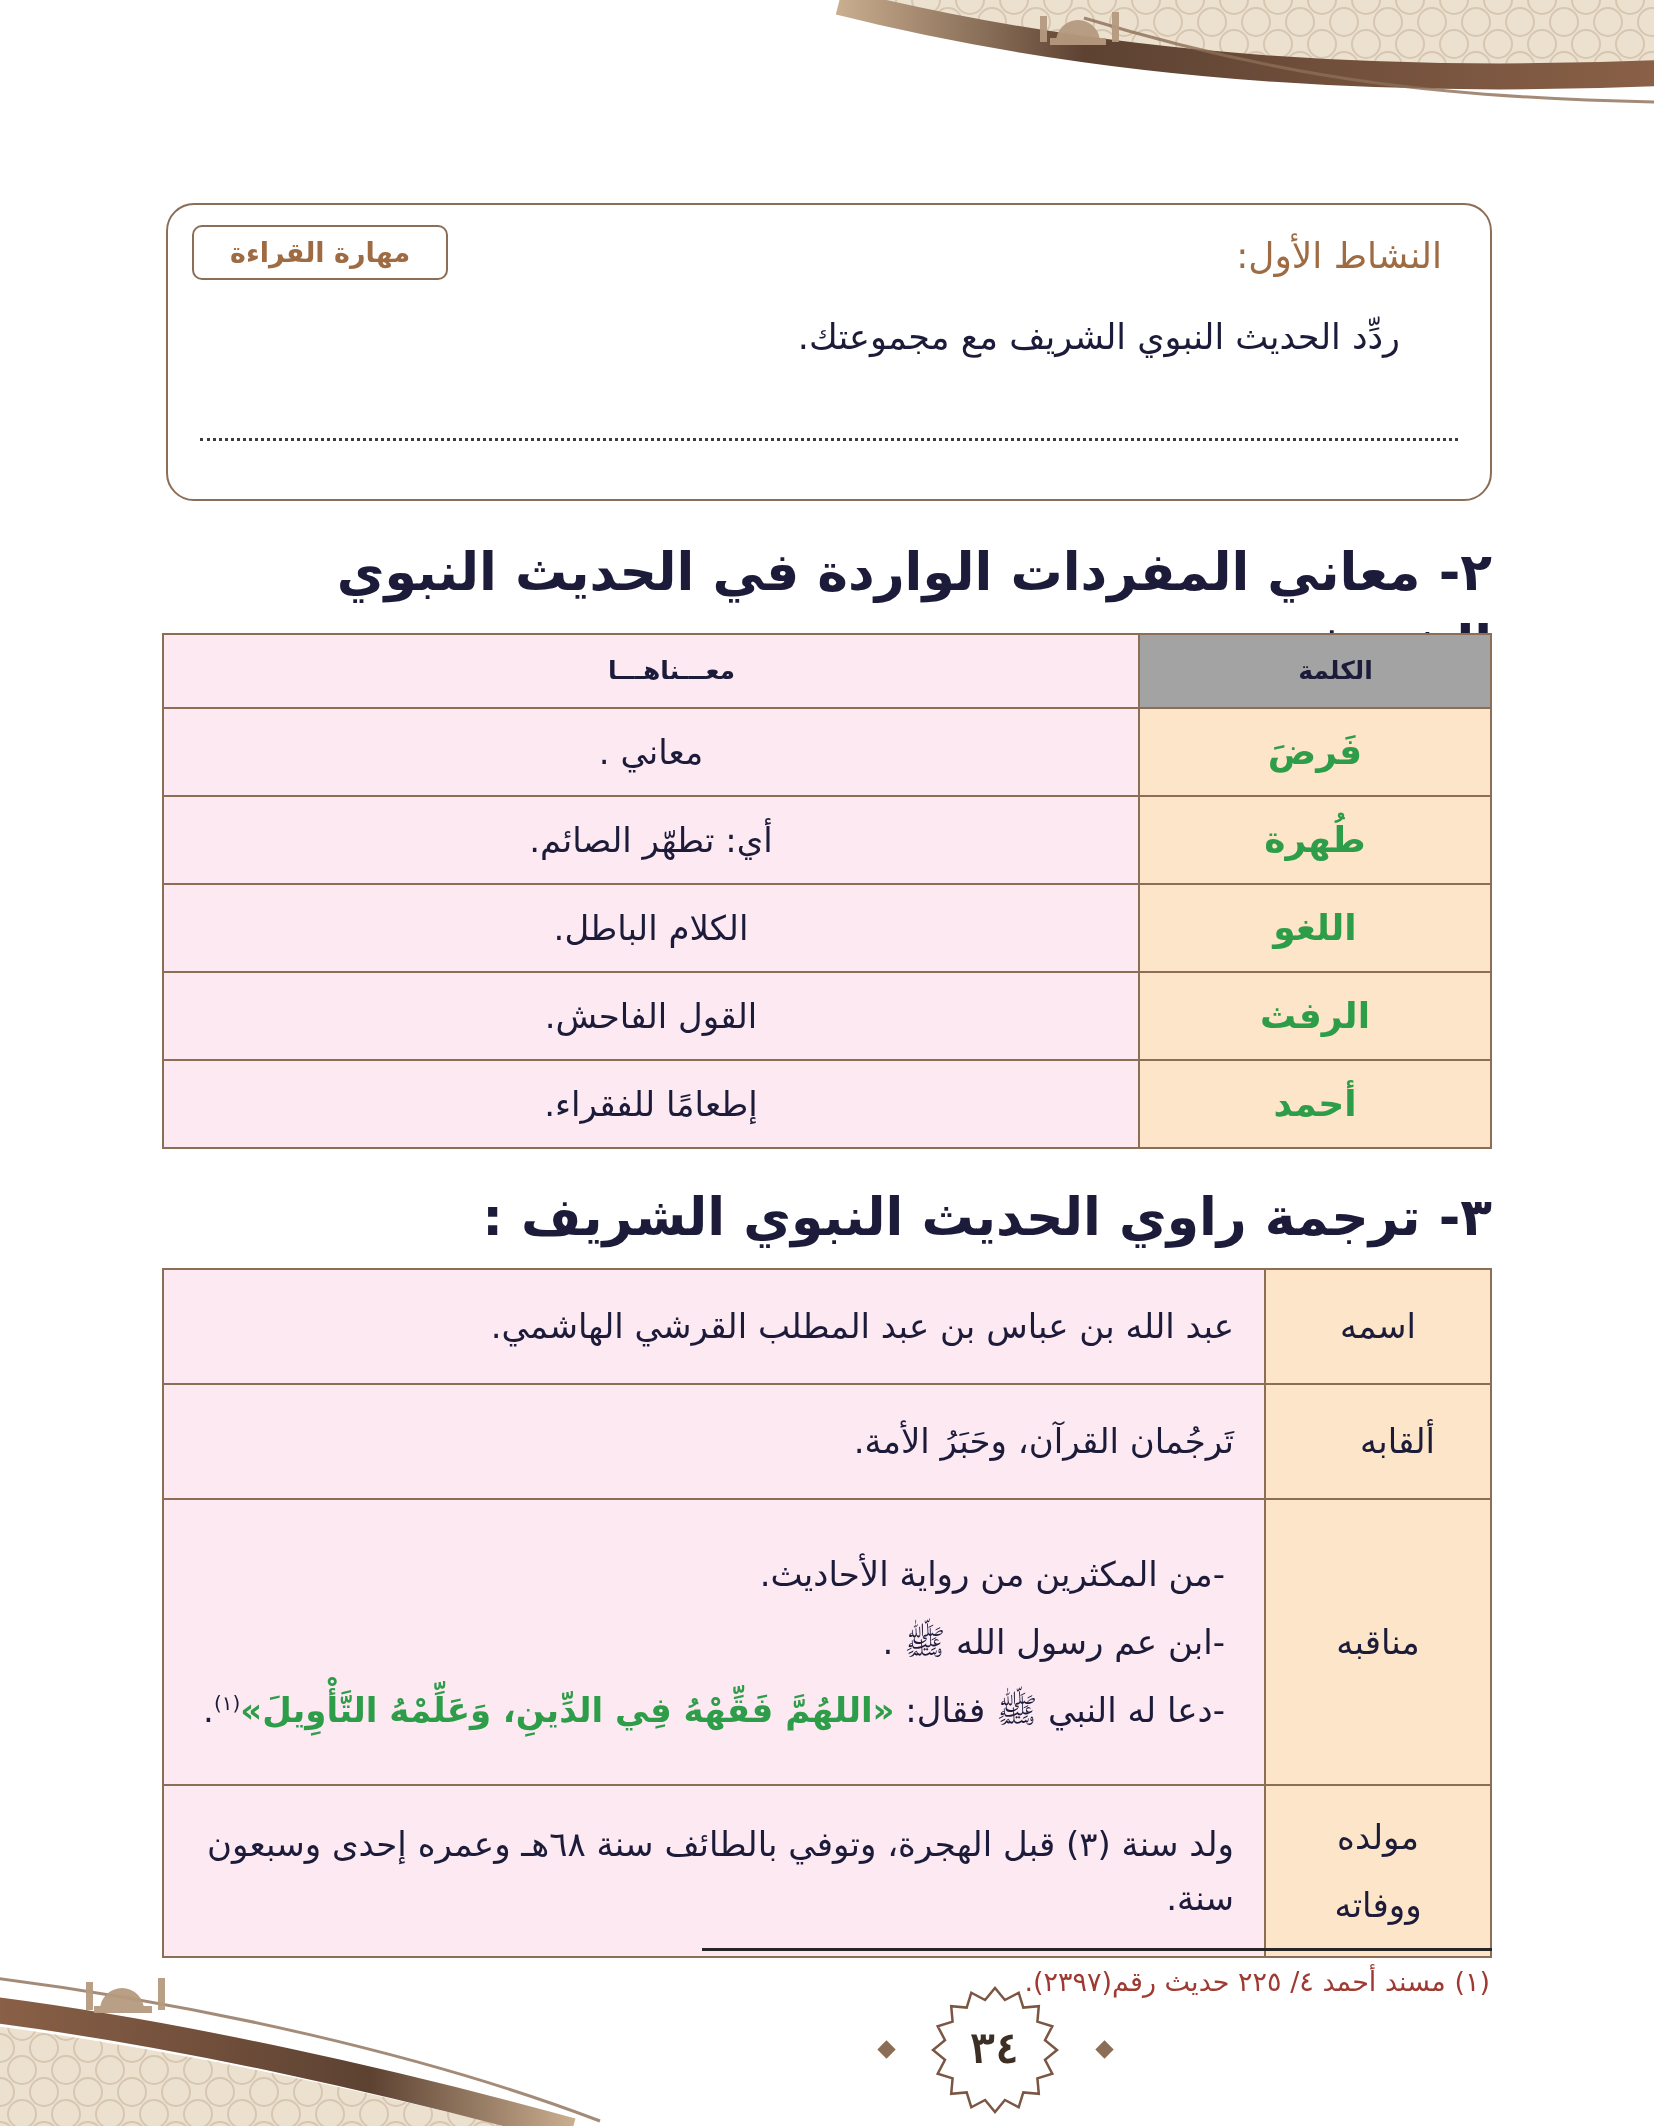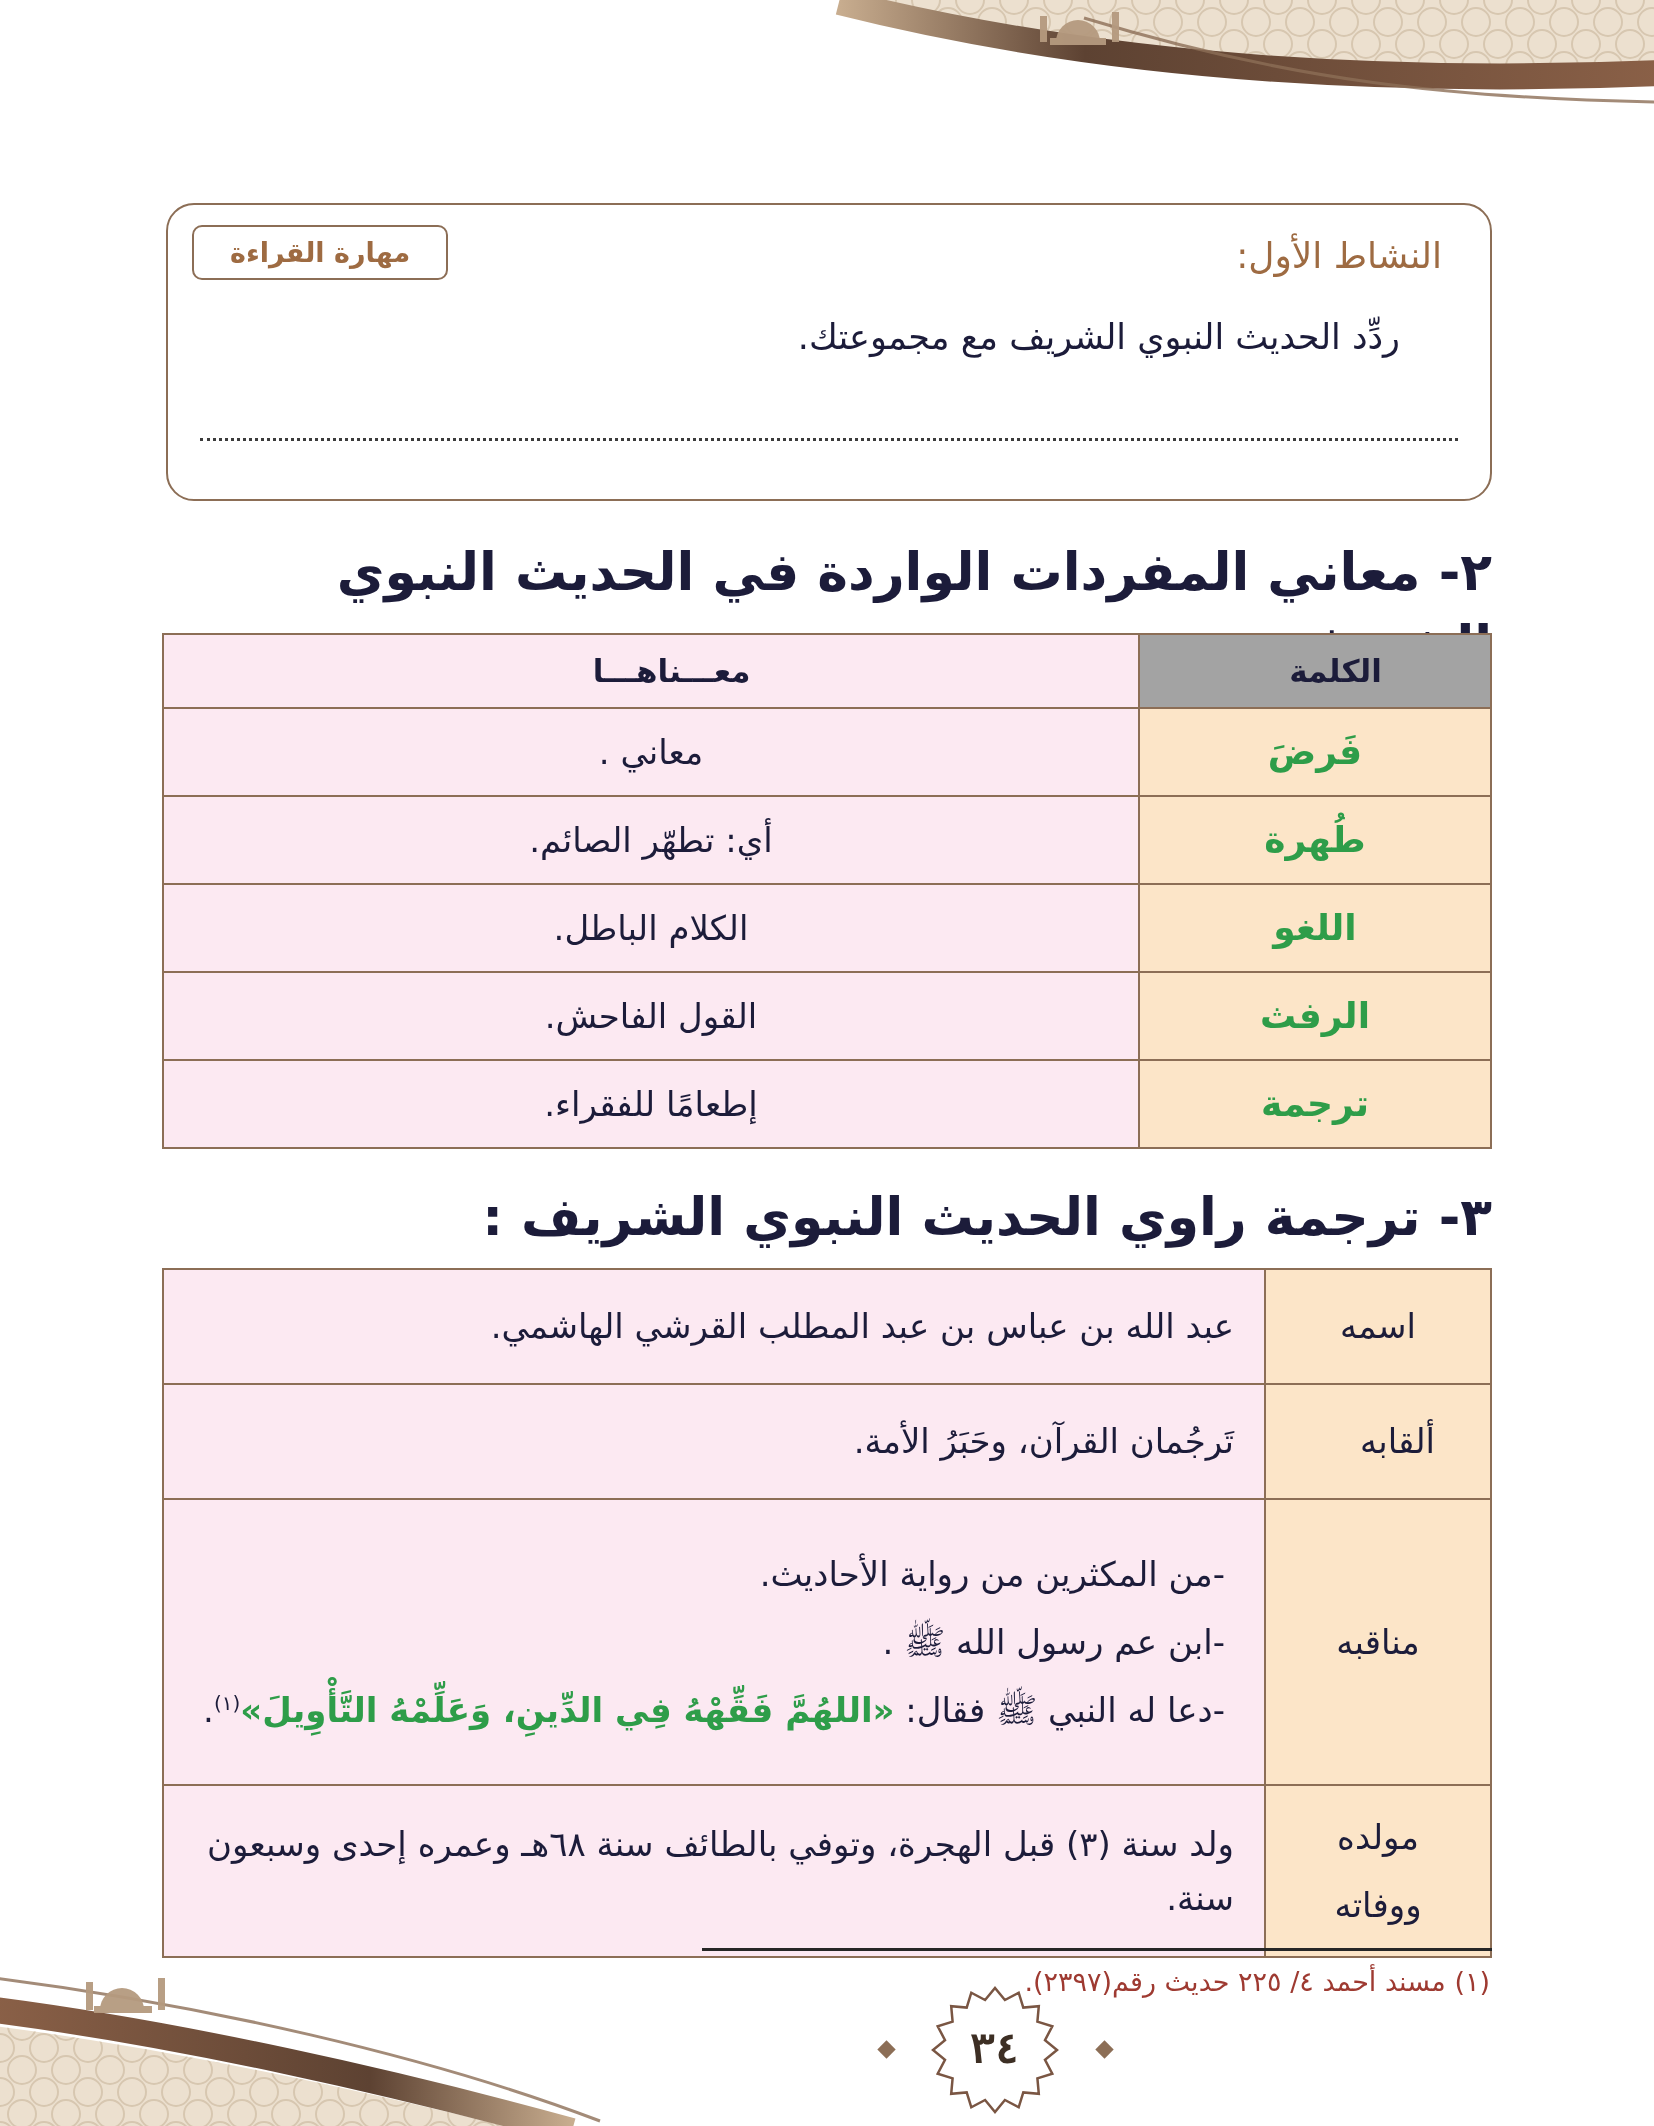--- a/index.html
+++ b/index.html
@@ -28,21 +28,21 @@
     font-size:52px;font-weight:bold;color:#1c1c3a;line-height:1.4;
   }
   .heading-vocab{top:536px;}
   .heading-narrator{top:1181px;}
   
   table{border-collapse:collapse;table-layout:fixed;}
   .vocab-table{position:absolute;top:633px;right:162px;width:1330px;}
   .vocab-table th,.vocab-table td{
     border:2px solid #8c6e56;text-align:center;vertical-align:middle;line-height:1.5;
   }
-  .vocab-table th{height:70px;font-size:31px;font-weight:bold;color:#1c1c3a;padding-left:42px;}
+  .vocab-table th{height:70px;font-size:25px;font-weight:bold;color:#1c1c3a;padding-left:42px;}
   .vocab-table td{height:84px;}
   .col-word{width:307px;}
   .bg-peach{background:#a3a3a3;}
   .bg-pink{background:#fce9f2;}
   .word-cell{color:#2e9d49;font-weight:bold;font-size:36px;background:#fce5c8;}
   .meaning-cell{background:#fce9f2;font-size:34px;color:#1c1c3a;}
   
   .narrator-table{position:absolute;top:1268px;right:162px;width:1330px;}
   .narrator-table td{border:2px solid #8c6e56;vertical-align:middle;line-height:1.6;}
   .label-cell{
@@ -130,21 +130,21 @@
     </tr>
     <tr>
       <td class="word-cell">اللغو</td>
       <td class="meaning-cell">الكلام الباطل.</td>
     </tr>
     <tr>
       <td class="word-cell">الرفث</td>
       <td class="meaning-cell">القول الفاحش.</td>
     </tr>
     <tr>
-      <td class="word-cell">ترجمة</td>
+      <td class="word-cell">أحمد</td>
       <td class="meaning-cell">إطعامًا للفقراء.</td>
     </tr>
   </tbody>
     </table>
 
   <div class="section-heading heading-narrator">٣- ترجمة راوي الحديث النبوي الشريف :</div>
 
   <table class="narrator-table">
     <tbody>
         <tr class="row-name">

